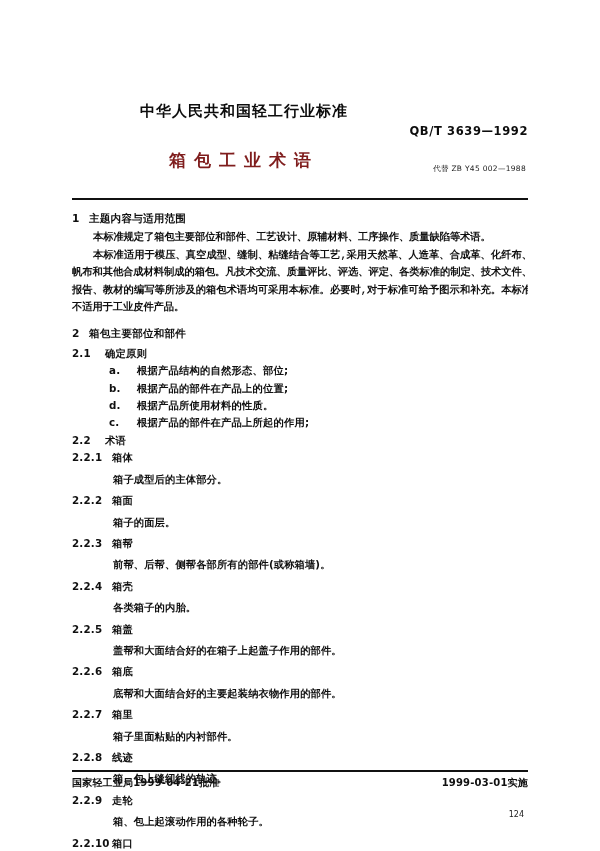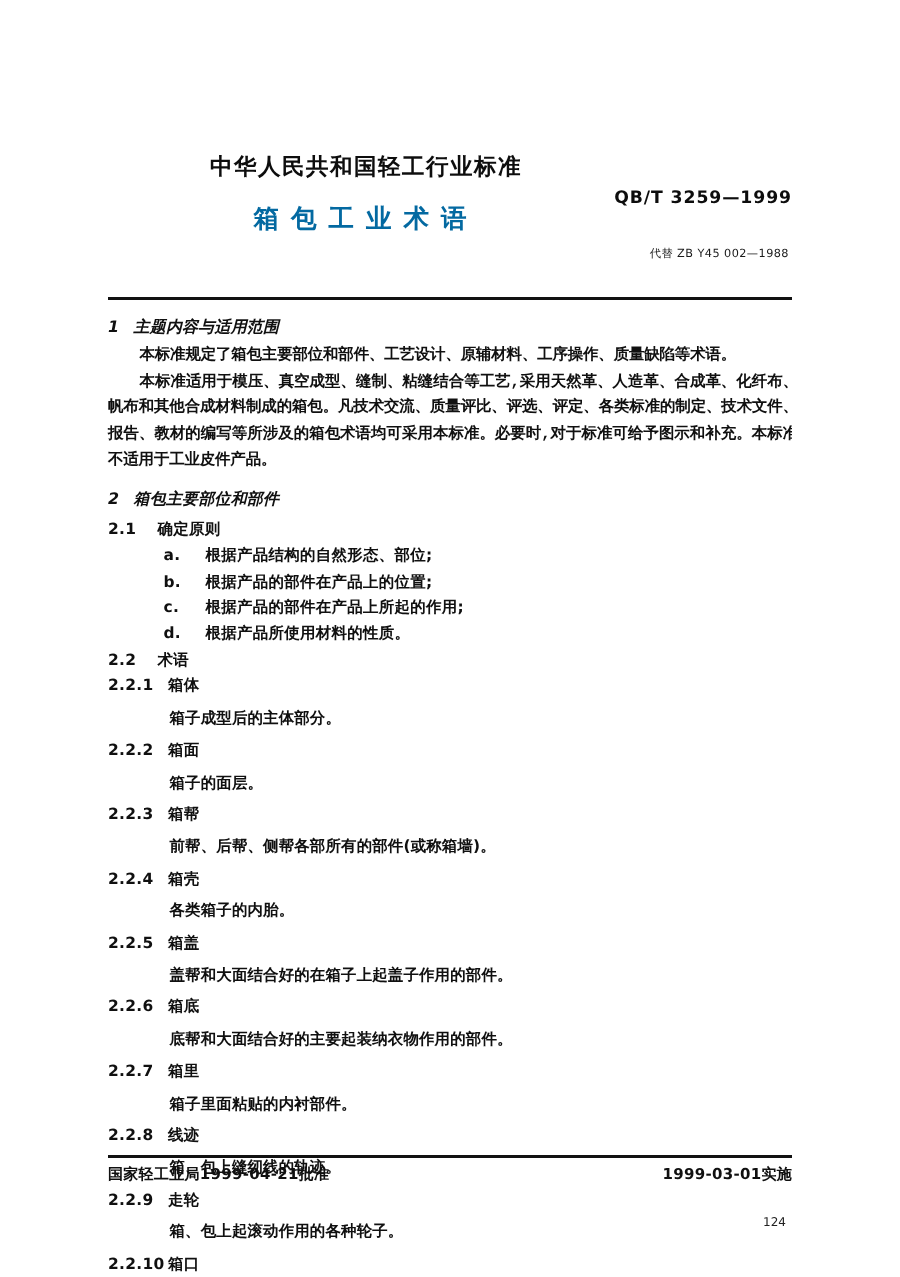--- a/index.html
+++ b/index.html
@@ -45,22 +45,22 @@
     white-space: nowrap;
     color: #0d0d0d;
   }
   .doc-title {
     font-size: 17px;
     font-weight: bold;
     letter-spacing: 8px;
     text-align: center;
     width: 300px;
     margin-left: 22px;
-    margin-top: 13px;
-    color: #0369a1;
+    margin-top: 28px;
+    color: #7f1d1d;
   }
   .replaces {
     position: absolute;
     right: 2px;
     top: 62px;
     font-size: 7.5px;
     letter-spacing: 0.3px;
     white-space: nowrap;
     color: #1a1a1a;
   }
@@ -84,21 +84,20 @@
     line-height: 17.4px;
     color: #101010;
   }
 
   .clause-head {
     font-weight: bold;
     font-size: 10.6px;
     letter-spacing: 0.2px;
     margin-top: 2px;
     margin-bottom: 2px;
-    font-style: italic;
   }
   .clause-head .num {
     display: inline-block;
     min-width: 17px;
   }
   .section-gap { height: 7px; }
 
   .para {
     text-indent: 21px;
     text-align: justify;
@@ -183,21 +182,21 @@
     color: #222222;
   }
 </style>
 </head>
 <body>
 
 <div class="page">
 
   <div class="header">
     <div class="org-title">中华人民共和国轻工行业标准</div>
-    <div class="std-number">QB/T 3259—1999</div>
+    <div class="std-number">QB/T 3639—1992</div>
     <div class="doc-title">箱包工业术语</div>
     <div class="replaces">代替 ZB Y45 002—1988</div>
   </div>
 
   <div class="rule-top"></div>
 
   <div class="body">
 
     <div class="clause-head">
       <span class="num">1</span><span>主题内容与适用范围</span>
@@ -214,24 +213,24 @@
     <div class="subclause">
       <span class="tnum">2.1</span><span>确定原则</span>
     </div>
     <p class="list-item">
       <span class="lbl">a.</span><span>根据产品结构的自然形态、部位;</span>
     </p>
     <p class="list-item">
       <span class="lbl">b.</span><span>根据产品的部件在产品上的位置;</span>
     </p>
     <p class="list-item">
+      <span class="lbl">d.</span><span>根据产品所使用材料的性质。</span>
+    </p>
+    <p class="list-item">
       <span class="lbl">c.</span><span>根据产品的部件在产品上所起的作用;</span>
-    </p>
-    <p class="list-item">
-      <span class="lbl">d.</span><span>根据产品所使用材料的性质。</span>
     </p>
 
     <div class="subclause">
       <span class="tnum">2.2</span><span>术语</span>
     </div>
 
     <p class="term-head">
       <span class="tnum">2.2.1</span><span>箱体</span>
     </p>
     <p class="term-def">箱子成型后的主体部分。</p>

